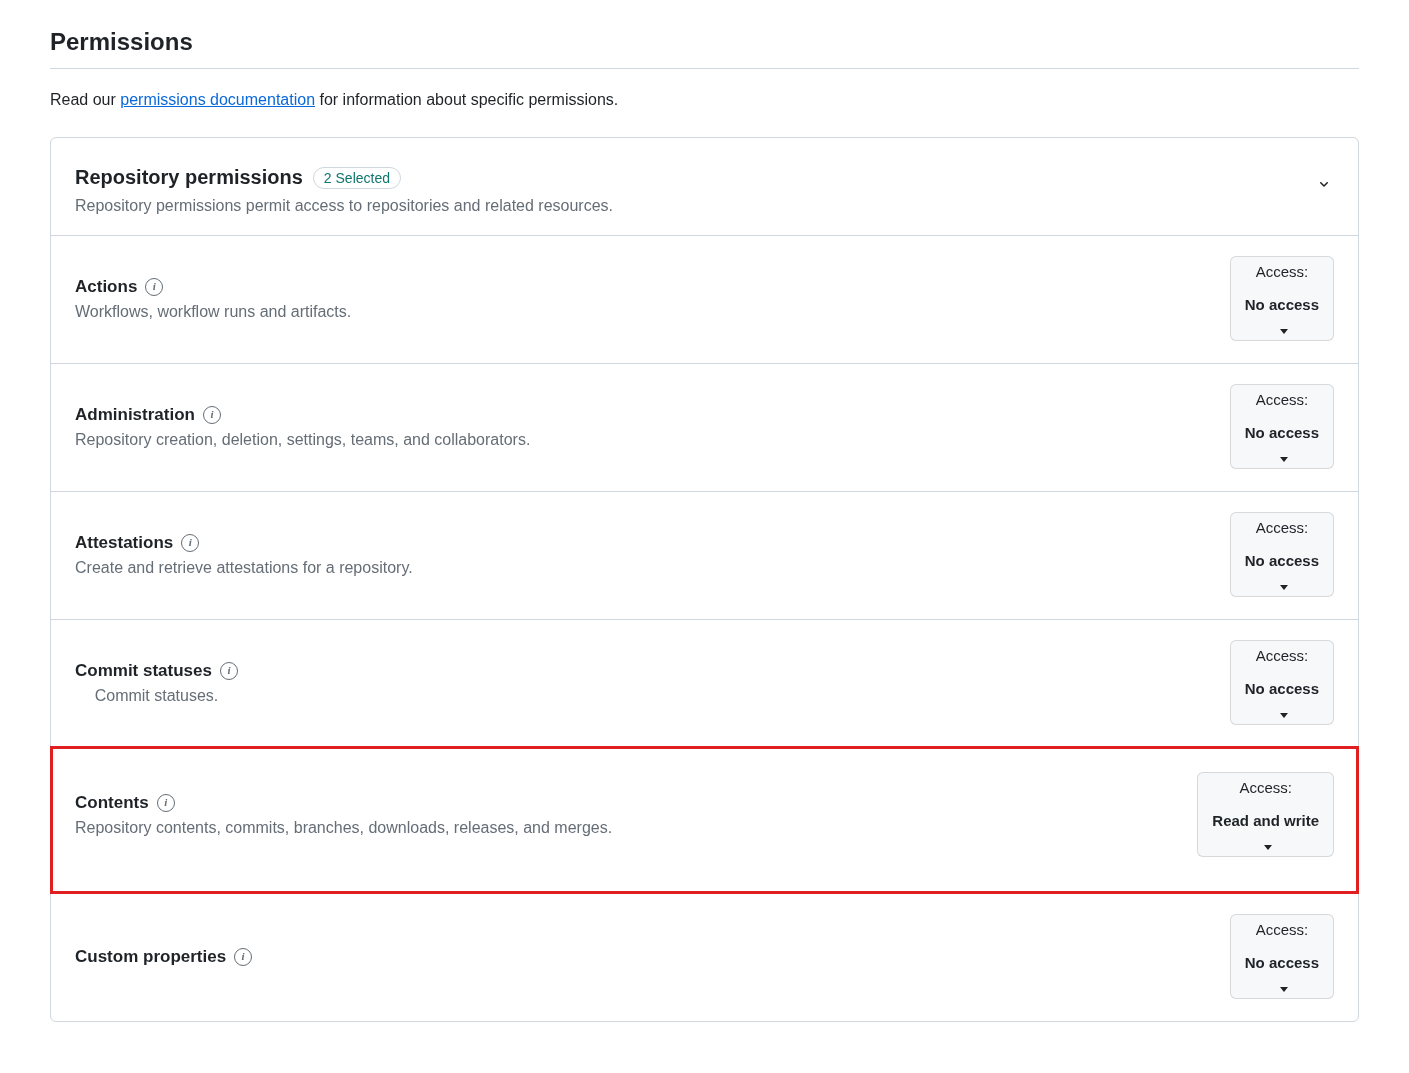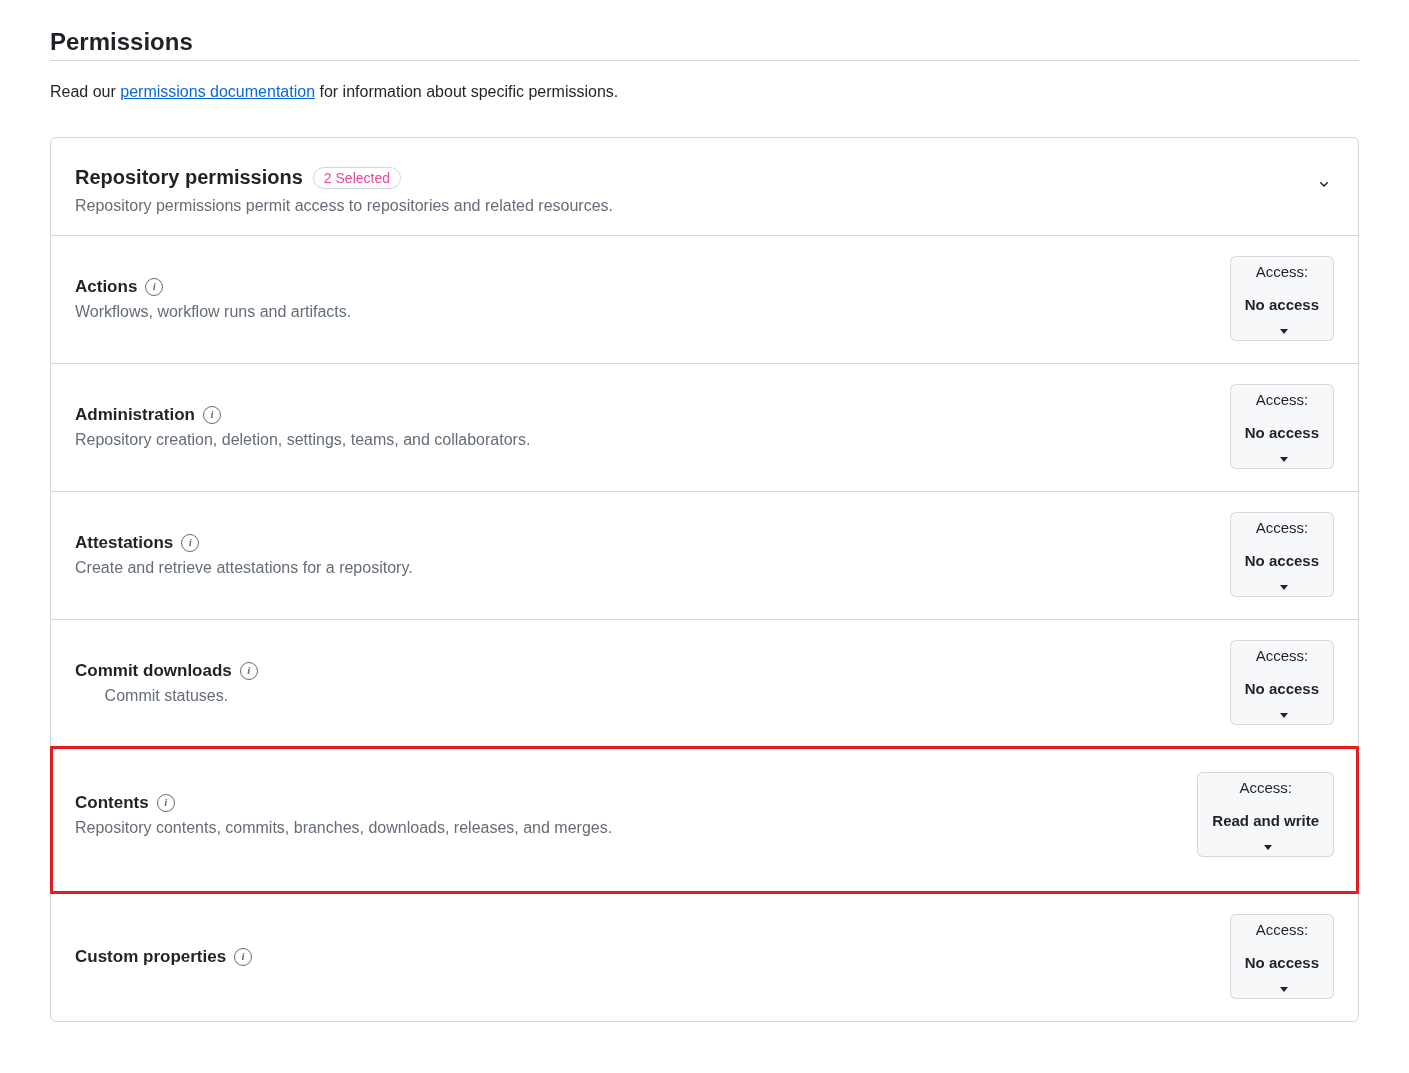--- a/index.html
+++ b/index.html
@@ -9,28 +9,28 @@
     }
     body {
       font-family: -apple-system, BlinkMacSystemFont, "Segoe UI", Helvetica, Arial, sans-serif;
       background: #fff;
       color: #1f2328;
       padding: 28px 50px;
     }
     .page-title {
       font-size: 24px;
       font-weight: 600;
-      padding-bottom: 4px;
+      padding-bottom: 12px;
       border-bottom: 1px solid #d0d7de;
       margin-bottom: 22px;
     }
     .intro {
       font-size: 16px;
       color: #1f2328;
-      margin-bottom: 36px;
+      margin-bottom: 28px;
     }
     .intro a {
       color: #0969da;
       text-decoration: underline;
     }
     .panel {
       border: 1px solid #d0d7de;
       border-radius: 6px;
     }
     .panel-header {
@@ -53,21 +53,21 @@
     }
     .panel-header-title {
       font-size: 20px;
       font-weight: 600;
     }
     .selected-badge {
       border: 1px solid #d0d7de;
       border-radius: 999px;
       padding: 2px 10px;
       font-size: 14px;
-      color: #ec4899;
+      color: #0f766e;
       background: #fff;
     }
     .panel-header-desc {
       font-size: 16px;
       color: #656d76;
     }
     .chevron-wrap {
       padding-top: 18px;
       padding-right: 2px;
     }
@@ -218,21 +218,21 @@
         </div>
         <button class="access-btn">
           <span class="label">Access: </span>
           <span class="value">No access</span>
           <span class="caret-down"></span>
         </button>
       </div>
       <div class="perm-row">
         <div class="perm-left">
           <div class="perm-title-row">
-            <span class="perm-title">Commit downloads</span>
+            <span class="perm-title">Commit statuses</span>
             <span class="info-icon">i</span>
           </div>
           <div class="perm-desc">Commit statuses.</div>
         </div>
         <button class="access-btn">
           <span class="label">Access: </span>
           <span class="value">No access</span>
           <span class="caret-down"></span>
         </button>
       </div>

